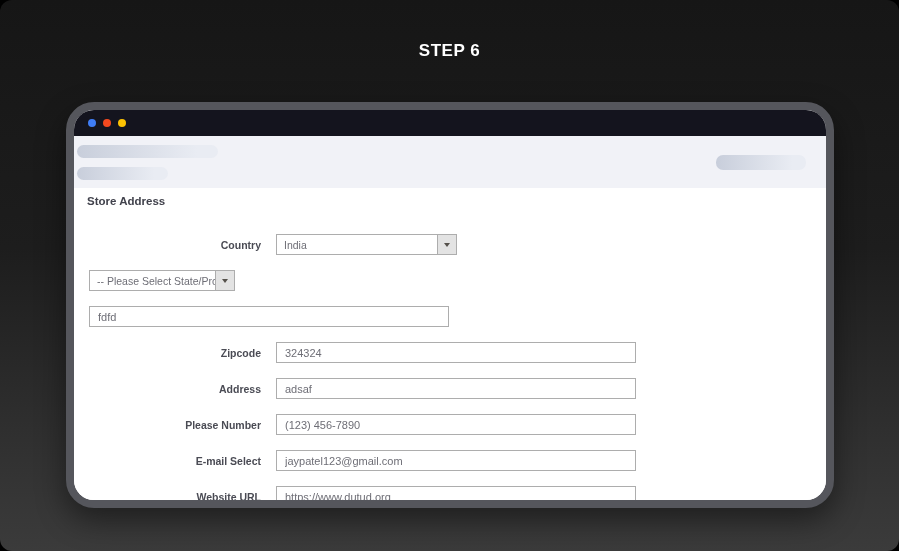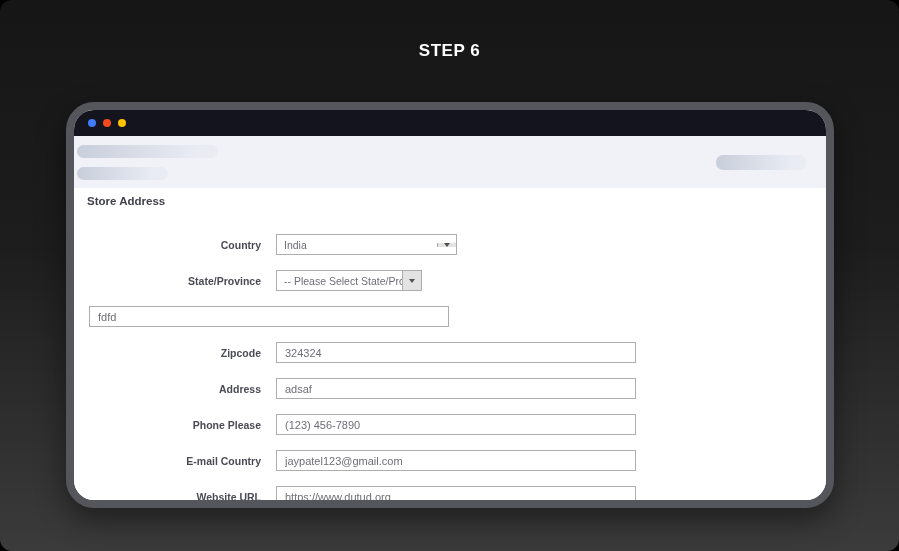--- a/index.html
+++ b/index.html
@@ -105,21 +105,21 @@
   }
 
   .select {
     height: 21px;
     border: 1px solid #adadad;
     background: #ffffff;
     display: flex;
     align-items: stretch;
     cursor: default;
   }
-  .select.w-country { width: 181px; align-items: center; }
+  .select.w-country { width: 181px; }
   .select.w-state   { width: 146px; }
   .select-value {
     flex: 1;
     display: flex;
     align-items: center;
     padding: 0 7px;
     font-size: 10.5px;
     color: #6e6e76;
     white-space: nowrap;
     overflow: hidden;
@@ -169,21 +169,20 @@
             <div class="control-cell">
               <div class="select w-country">
                 <span class="select-value">India</span>
                 <span class="select-arrow-box">
                   <span class="caret"></span>
                 </span>
               </div>
             </div>
           </div>
           <div class="form-row">
-            <span class="field-label">State/Province</span>
             <div class="control-cell">
               <div class="select w-state">
                 <span class="select-value">-- Please Select State/Province--</span>
                 <span class="select-arrow-box">
                   <span class="caret"></span>
                 </span>
               </div>
             </div>
           </div>
           <div class="form-row">
@@ -197,27 +196,27 @@
               <input type="text" class="text-input" value="324324" style="">
             </div>
           </div>
           <div class="form-row">
             <span class="field-label">Address</span>
             <div class="control-cell">
               <input type="text" class="text-input" value="adsaf" style="">
             </div>
           </div>
           <div class="form-row">
-            <span class="field-label">Phone Please</span>
+            <span class="field-label">Please Number</span>
             <div class="control-cell">
               <input type="text" class="text-input" value="(123) 456-7890" style="">
             </div>
           </div>
           <div class="form-row">
-            <span class="field-label">E-mail Country</span>
+            <span class="field-label">E-mail Select</span>
             <div class="control-cell">
               <input type="text" class="text-input" value="jaypatel123@gmail.com" style="">
             </div>
           </div>
           <div class="form-row">
             <span class="field-label">Website URL</span>
             <div class="control-cell">
               <input type="text" class="text-input" value="https://www.dutud.org" style="">
             </div>
           </div>

